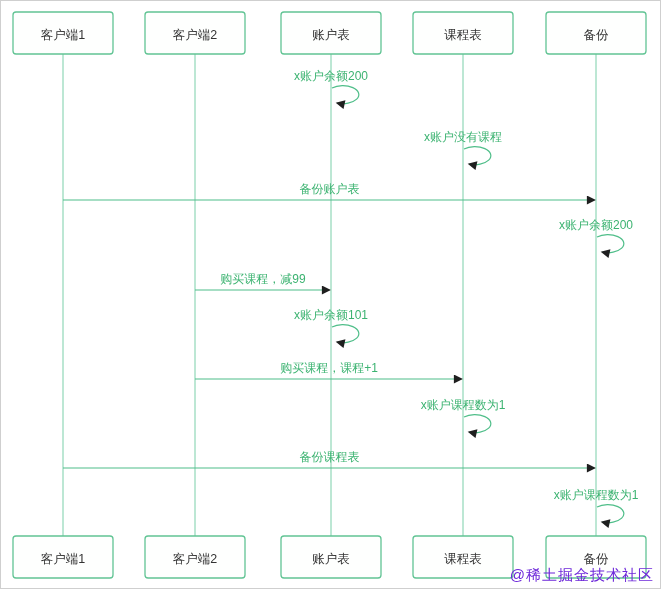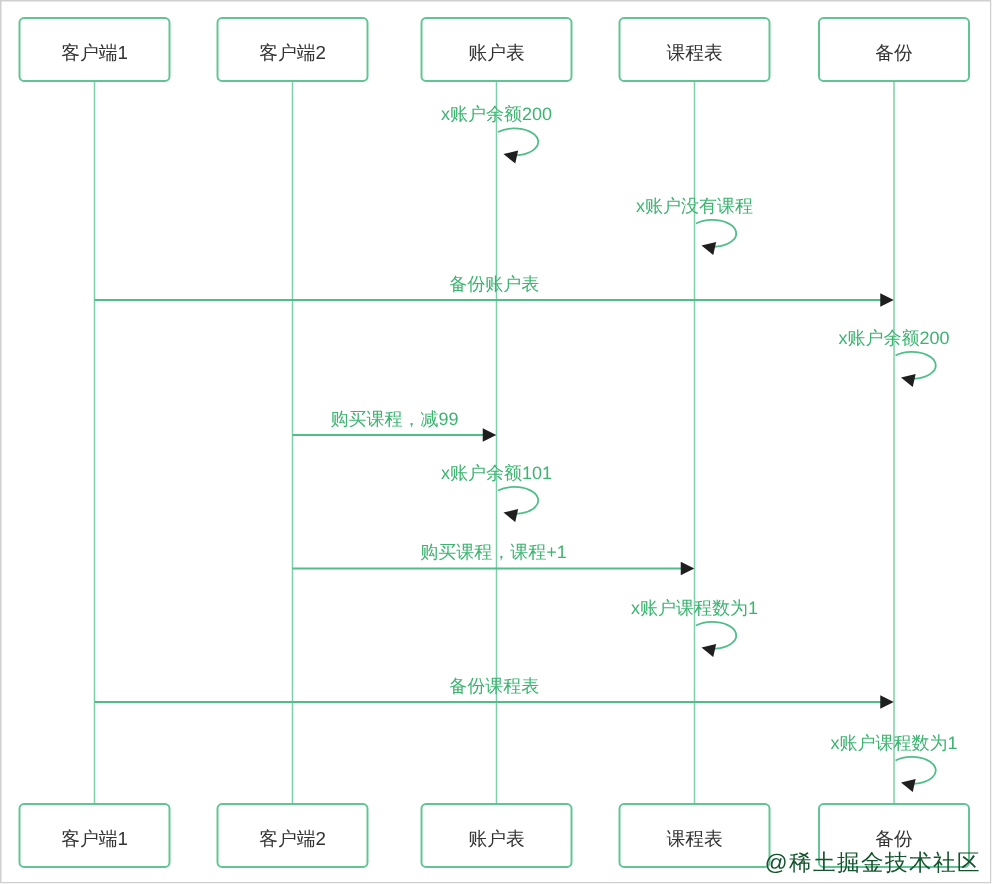--- a/index.html
+++ b/index.html
@@ -17,21 +17,21 @@
   svg text {
     font-family: "Liberation Sans", "DejaVu Sans", sans-serif;
   }
   svg text.msg-label { font-size: 12px; }
   svg text.participant-label { font-size: 12.5px; }
   .watermark {
     position: absolute;
     right: 6px;
     bottom: 3px;
     font-size: 15px;
-    color: #14532d;
+    color: #6d28d9;
     letter-spacing: 1px;
     user-select: none;
     pointer-events: none;
   }
 </style>
 </head>
 <body>
 
 <div class="stage">
   <div id="svg-host">

